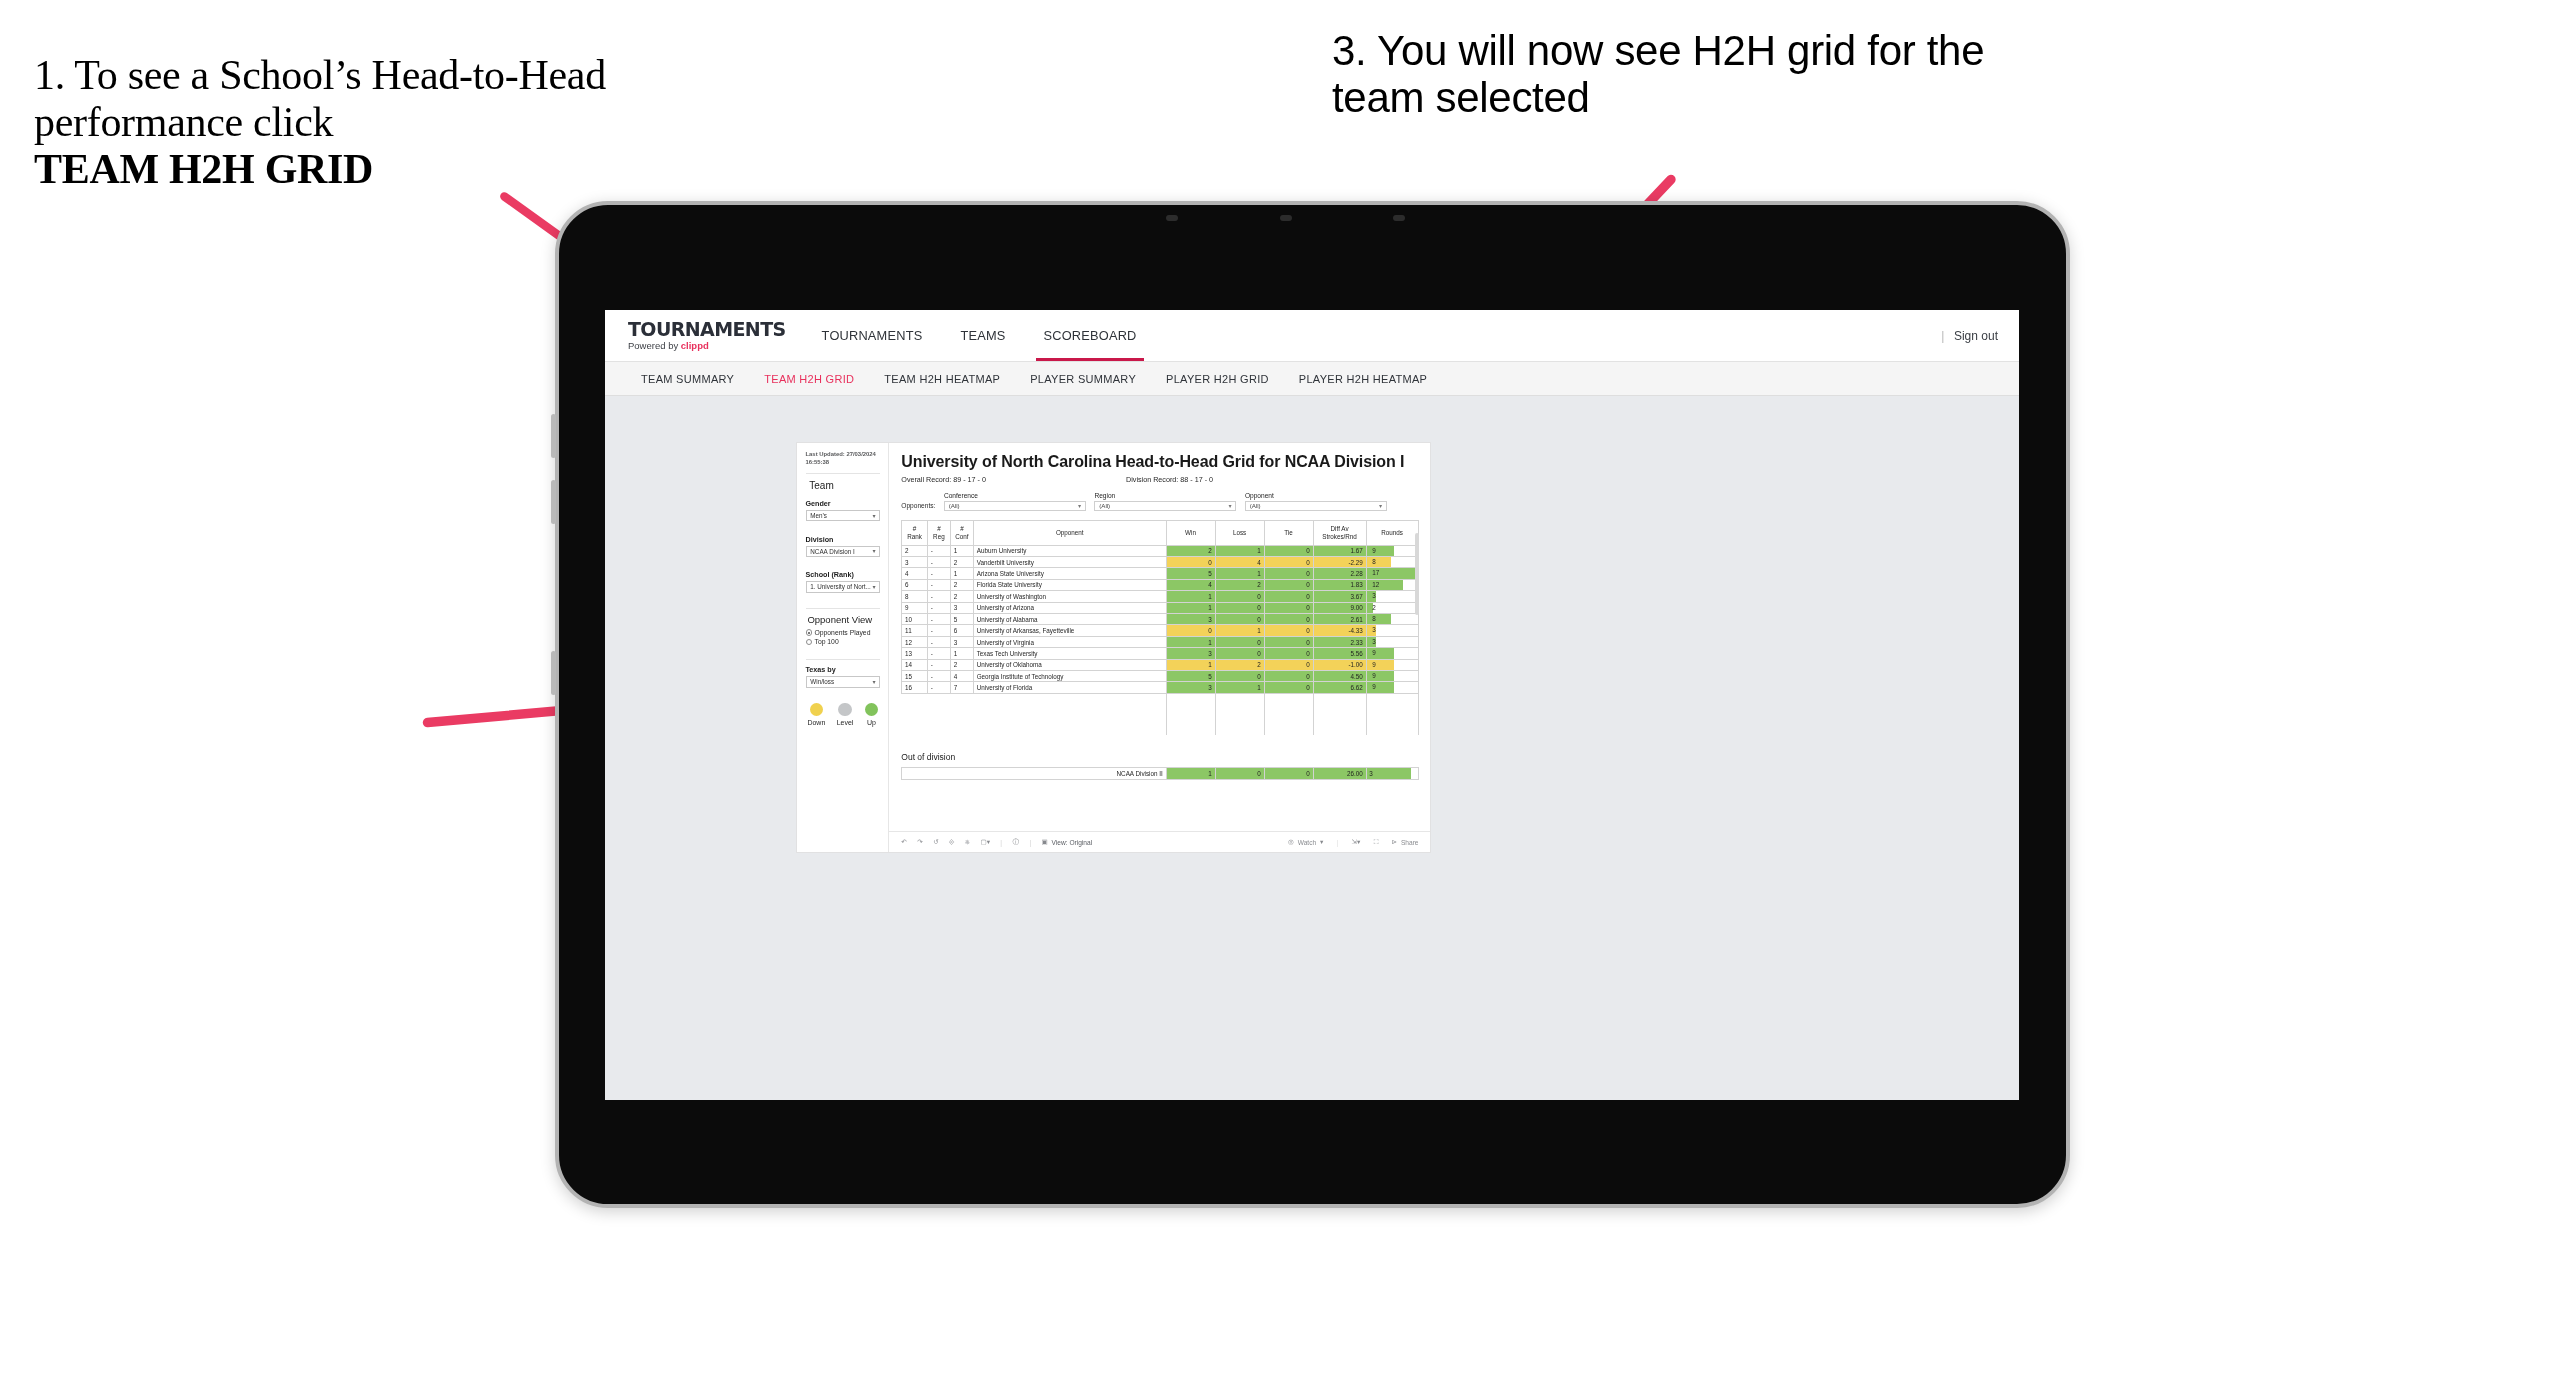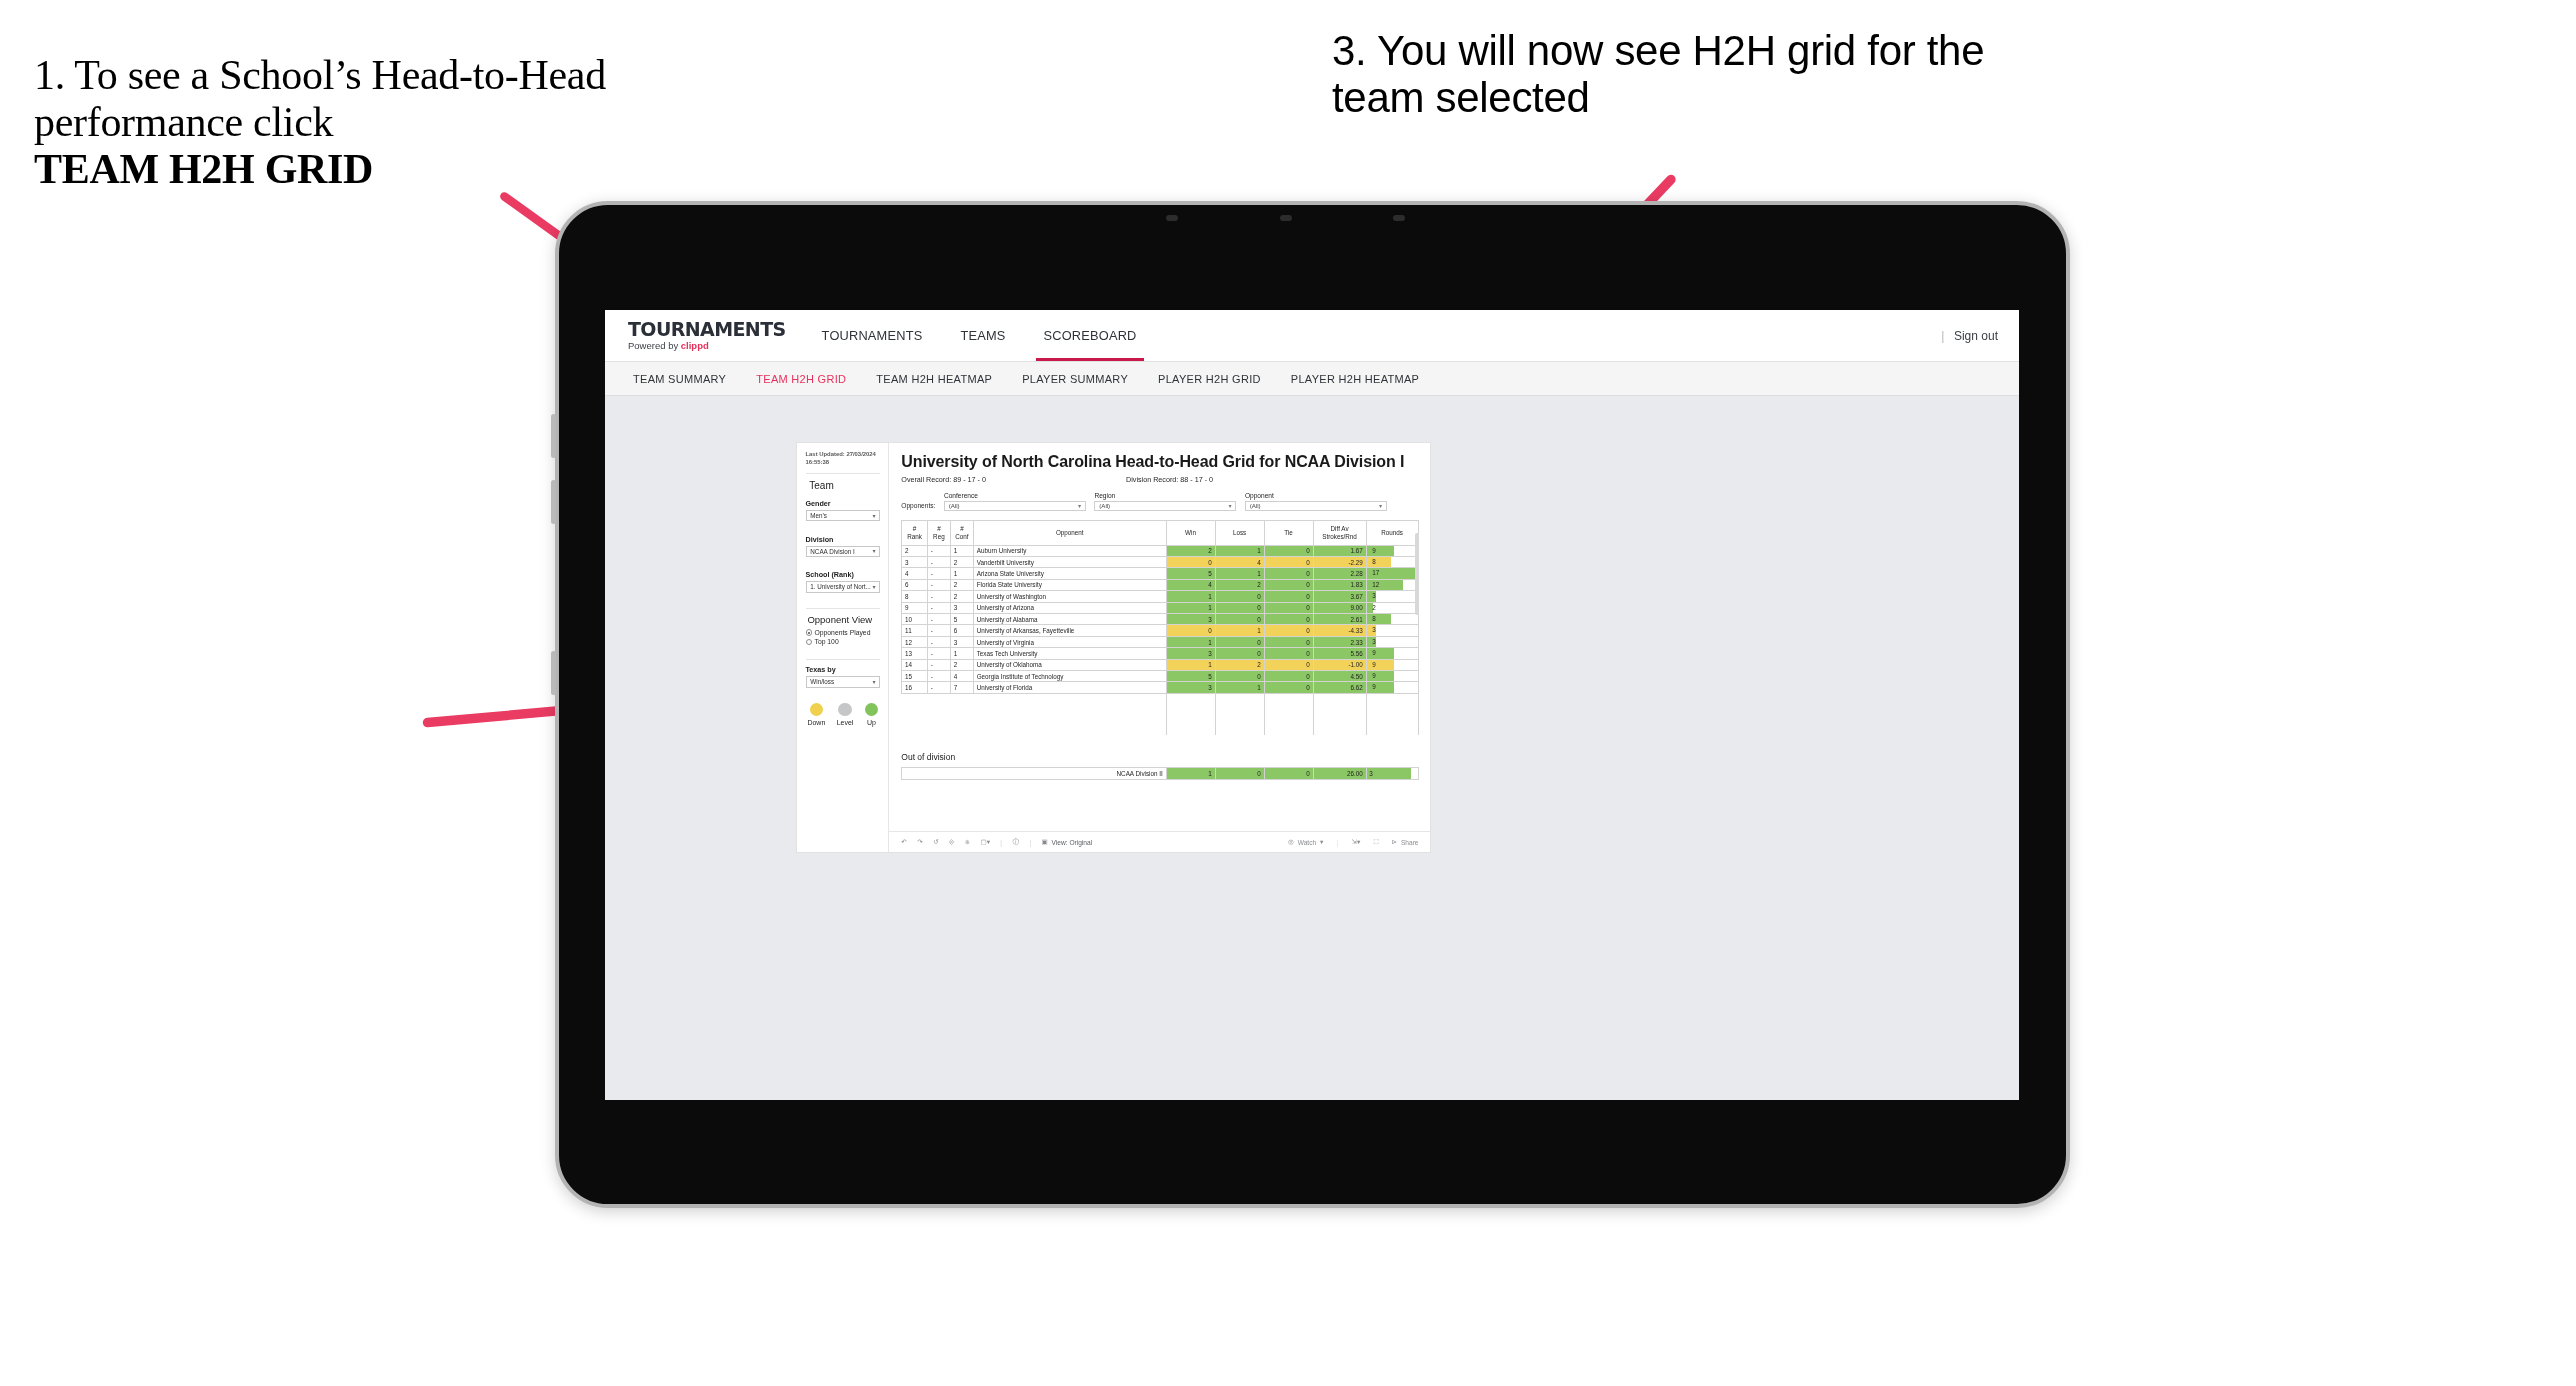--- a/index.html
+++ b/index.html
@@ -88,21 +88,21 @@
     gap: 9.5px; padding-right: 21px;
     font-size: 12px; color: #3a3e44;
   }
   #appbar-right .divider { color: #b8b8b8; }
   #appbar-right .signout { cursor: pointer; }
 
   
   #subnav {
     height: 34px; background: #f5f5f5;
     border-bottom: 0.9px solid #dedede;
-    display: flex; align-items: center; padding-left: 13px;
+    display: flex; align-items: center; padding-left: 21px;
     flex: 0 0 auto;
   }
   #subnav a {
     font-size: 11px; color: #2f3339; text-decoration: none;
     padding: 0 15px; letter-spacing: 0.3px;
   }
   #subnav a.active { color: #e8305c; }
 
   
   #workspace { flex: 1 1 auto; position: relative; background: #e8eaed; }

